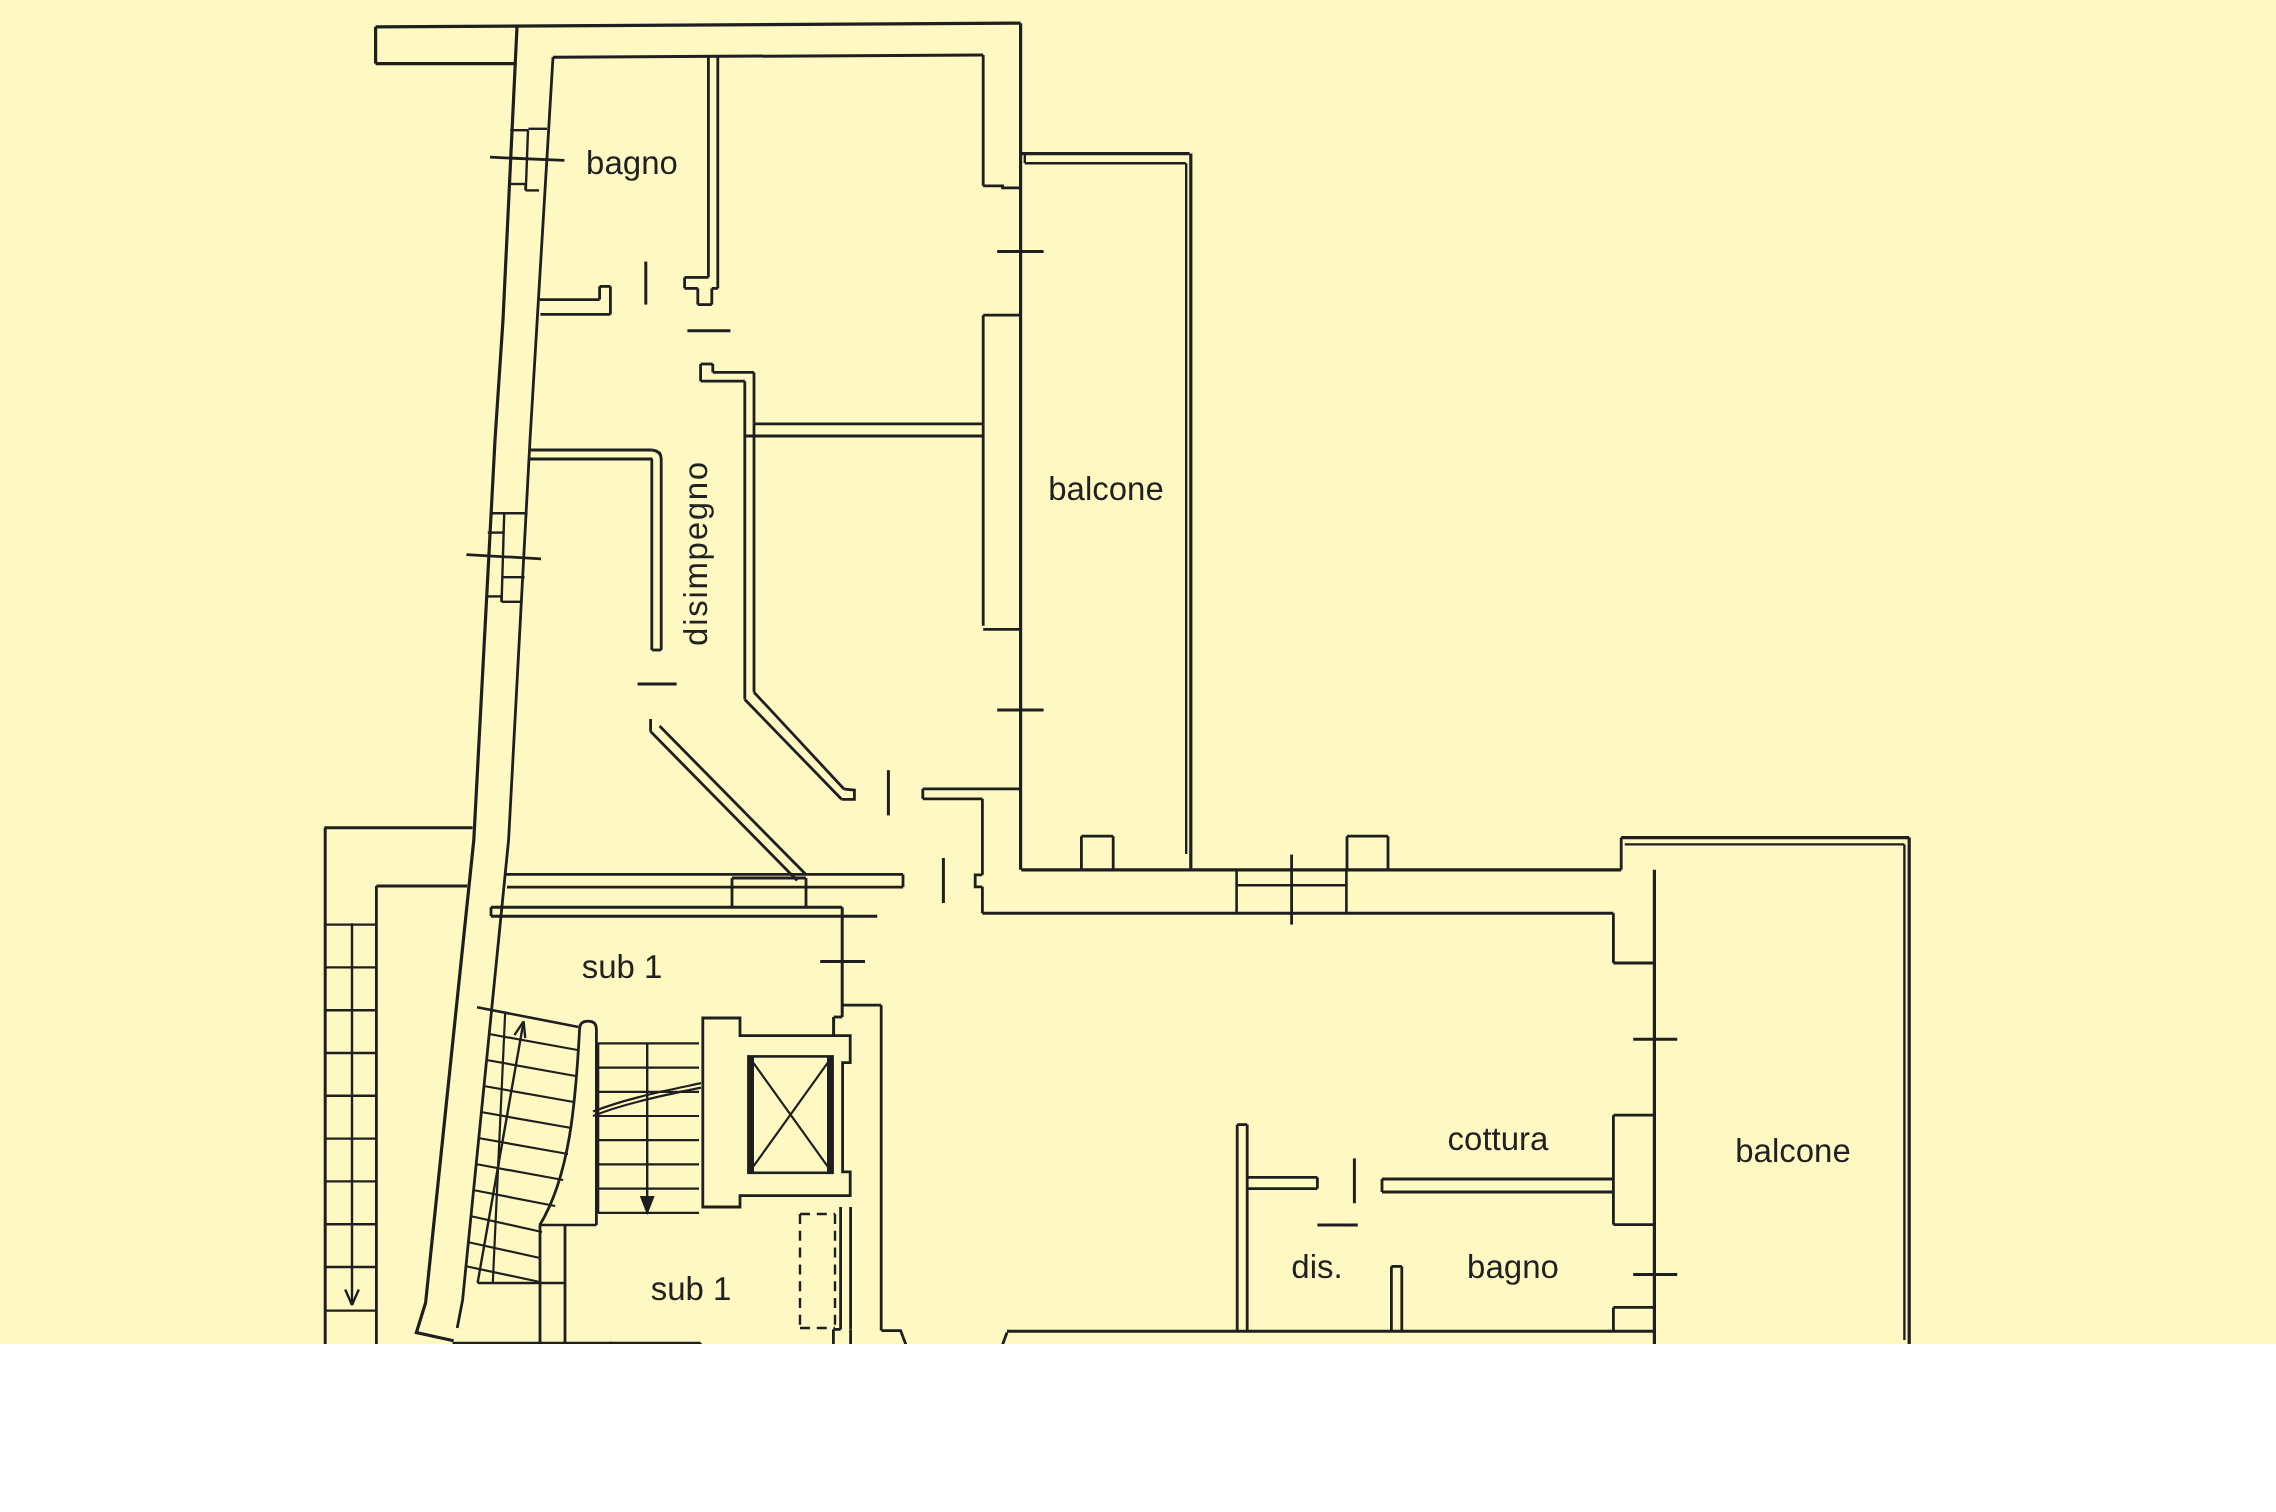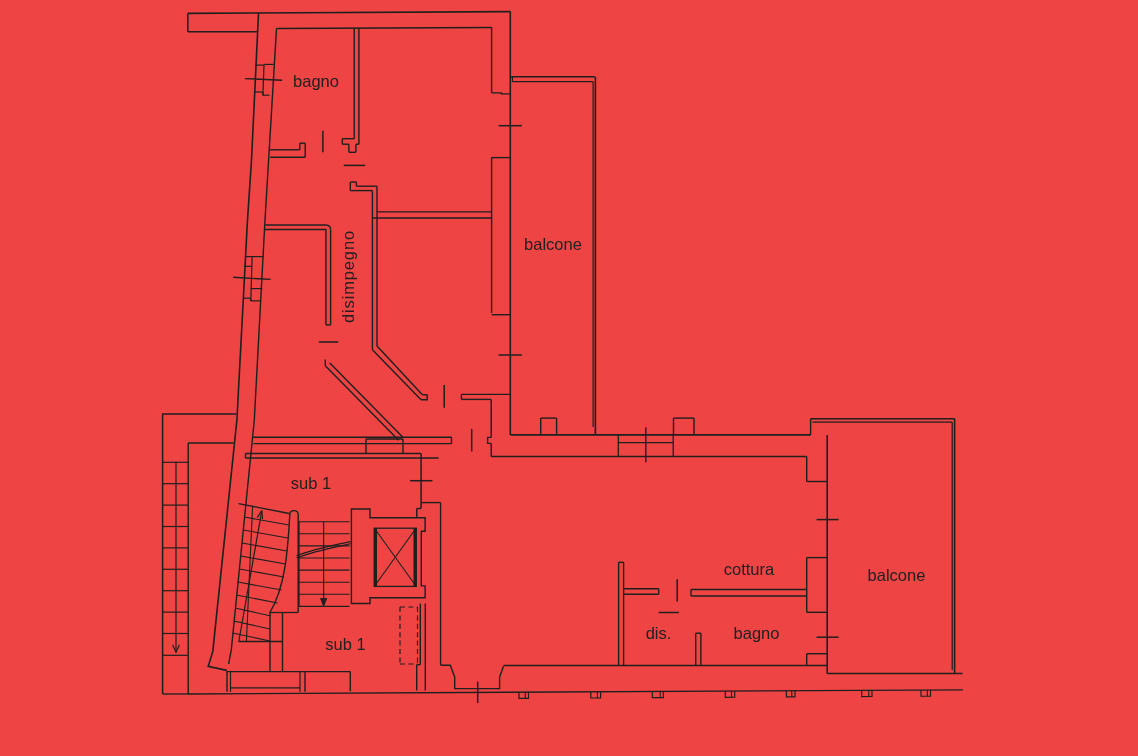--- a/index.html
+++ b/index.html
@@ -1,15 +1,15 @@
 <!DOCTYPE html>
 <html><head><meta charset="utf-8"><title>floor plan</title>
 <style>
 html,body{margin:0;padding:0;background:#ffffff;}
-#plan{position:relative;width:1138px;height:756px;background:#ef4444;}
+#plan{position:relative;width:1138px;height:672px;background:#fef9c3;}
 </style></head>
 <body>
 <div id="plan">
 <svg width="1138" height="756" viewBox="0 0 1138 756" xmlns="http://www.w3.org/2000/svg">
 
 <g>
         <line x1="187.8" y1="13.4" x2="510.3" y2="11.6" stroke="#1f1f1f" stroke-width="1.6" stroke-linecap="butt"></line>
         <line x1="187.8" y1="13.4" x2="187.8" y2="31.8" stroke="#1f1f1f" stroke-width="1.6" stroke-linecap="butt"></line>
         <line x1="187.8" y1="31.8" x2="257.6" y2="31.8" stroke="#1f1f1f" stroke-width="1.6" stroke-linecap="butt"></line>
         <line x1="276.5" y1="28.6" x2="491.6" y2="27.5" stroke="#1f1f1f" stroke-width="1.5" stroke-linecap="butt"></line>

